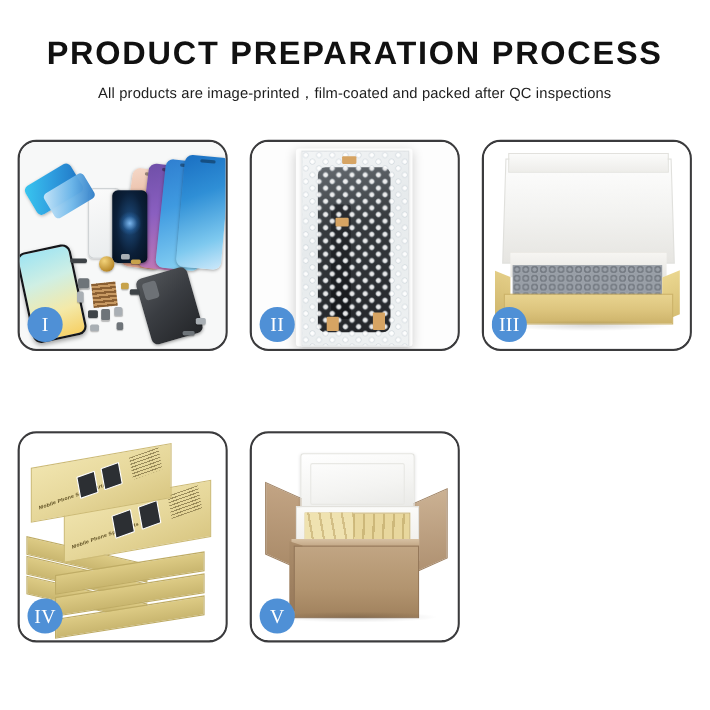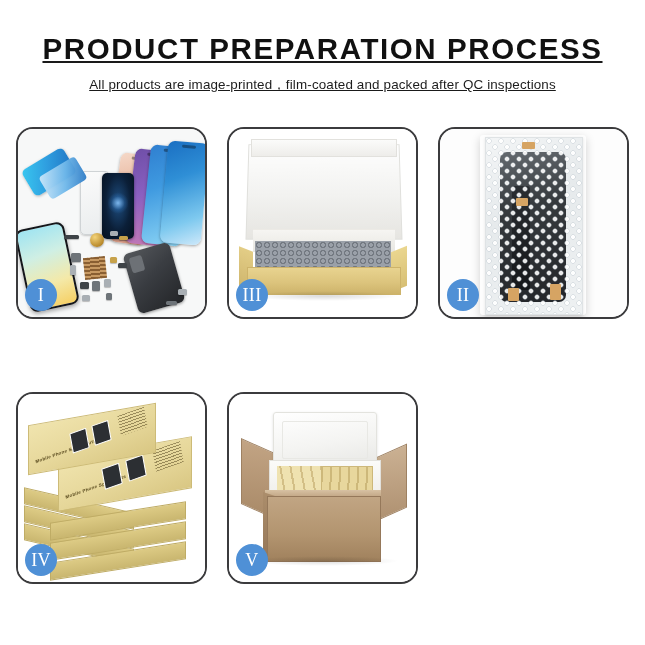--- a/index.html
+++ b/index.html
@@ -13,21 +13,20 @@
     font-family: "Liberation Sans", sans-serif;
     color: #1a1a1a;
     overflow: hidden;
     position: relative;
   }
 
   
   .header {
     text-align: center;
     padding-top: 34px;
-    text-decoration: underline;
   }
   .title {
     font-size: 29.5px;
     font-weight: 700;
     letter-spacing: 1.6px;
     color: #111111;
     line-height: 1.05;
     white-space: nowrap;
   }
   .subtitle {
@@ -415,47 +414,47 @@
       <div class="pchip" style="left:88px;top:164px;width:6px;height:7px;"></div>
       <div class="pchip l" style="left:160px;top:160px;width:9px;height:6px;"></div>
       <div class="pchip" style="left:148px;top:172px;width:11px;height:4px;"></div>
 
       <div class="badge">I</div>
     </div>
   </div>
 
   <div class="panel">
     <div class="stage">
-      <div class="p3-bg"></div>
-      <div class="box3-lid"></div>
-      <div class="box3-lidflap"></div>
-      <div class="box3-foam"></div>
-      <div class="box3-inner"></div>
-      <div class="box3-left"></div>
-      <div class="box3-right"></div>
-      <div class="box3-front"></div>
-      <div class="ground"></div>
-      <div class="badge">III</div>
-    </div>
-  </div>
-
-  <div class="panel">
-    <div class="stage">
       <div class="p2-bg"></div>
       <div class="bag-shadow"></div>
       <div class="bag">
         <div class="bag-screen"></div>
         <div class="bag-flex"></div>
         <div class="bag-tape" style="left:36px;top:4px;width:13px;height:7px;"></div>
         <div class="bag-tape" style="left:30px;top:60px;width:12px;height:8px;"></div>
         <div class="bag-tape" style="left:22px;top:150px;width:11px;height:13px;"></div>
         <div class="bag-tape" style="left:64px;top:146px;width:11px;height:16px;"></div>
         <div class="bubbles"></div>
       </div>
       <div class="badge">II</div>
+    </div>
+  </div>
+
+  <div class="panel">
+    <div class="stage">
+      <div class="p3-bg"></div>
+      <div class="box3-lid"></div>
+      <div class="box3-lidflap"></div>
+      <div class="box3-foam"></div>
+      <div class="box3-inner"></div>
+      <div class="box3-left"></div>
+      <div class="box3-right"></div>
+      <div class="box3-front"></div>
+      <div class="ground"></div>
+      <div class="badge">III</div>
     </div>
   </div>
 
   <div class="panel">
     <div class="stage">
       <div class="p4-bg"></div>
 
       <div class="stk stk-side" style="left:6px;top:106px;width:108px;height:15px;transform:skewY(13deg);"></div>
       <div class="stk stk-side" style="left:6px;top:124px;width:108px;height:15px;transform:skewY(13deg);"></div>
       <div class="stk stk-side" style="left:6px;top:142px;width:108px;height:15px;transform:skewY(13deg);"></div>

